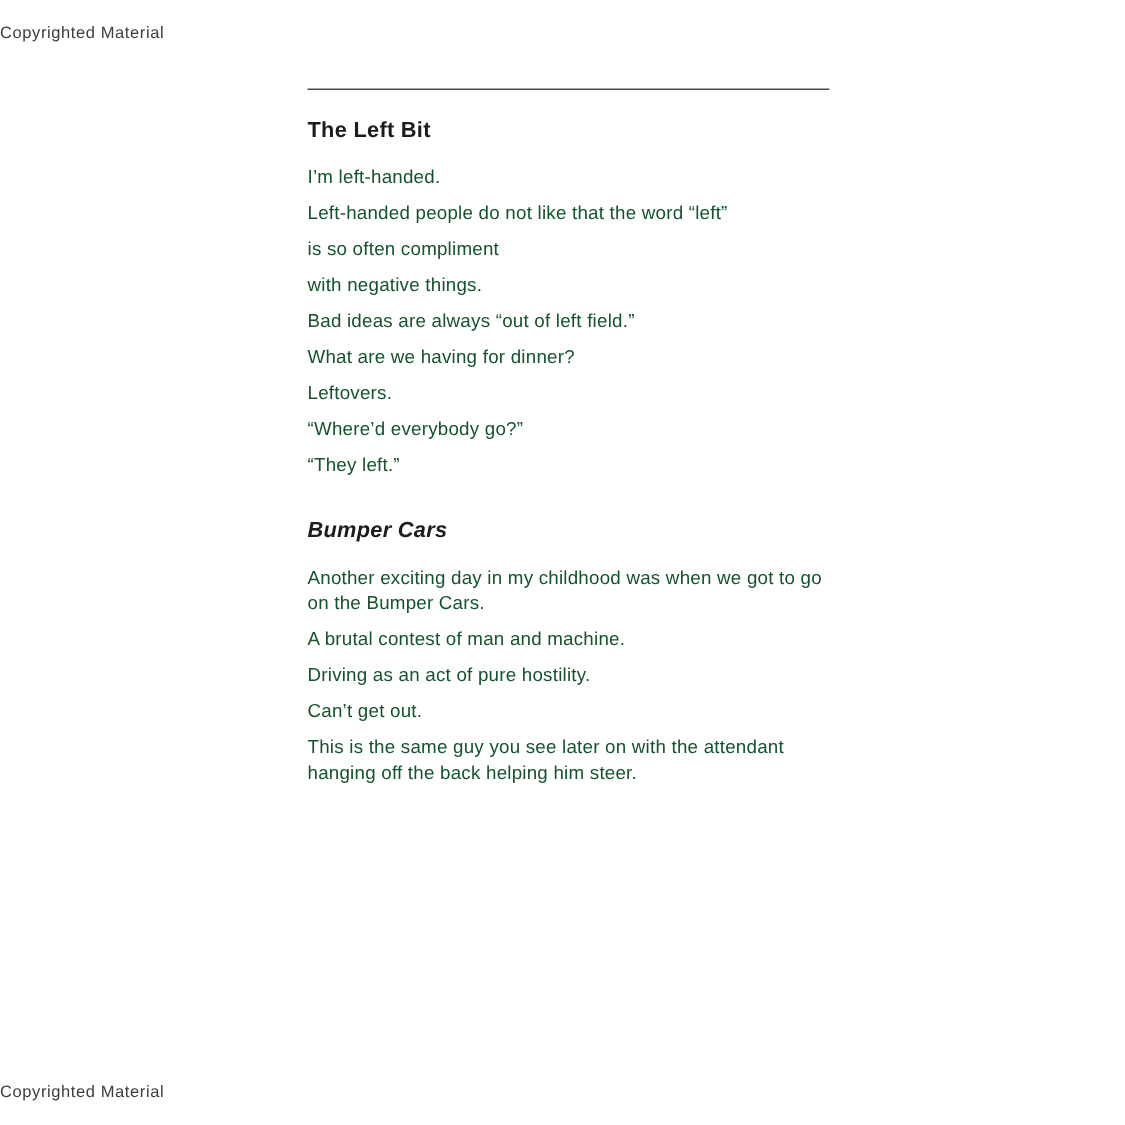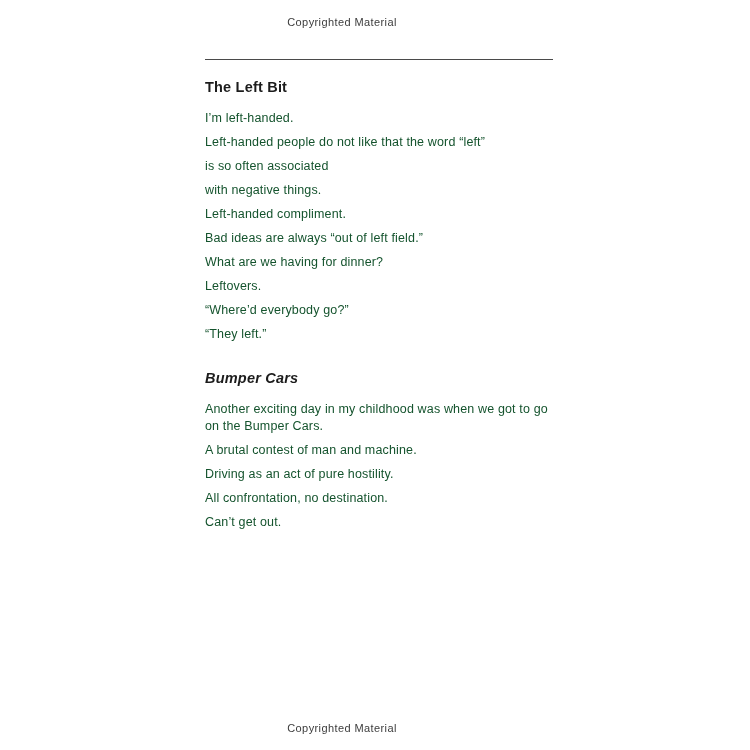--- a/index.html
+++ b/index.html
@@ -12,21 +12,21 @@
     width: 750px;
     height: 750px;
     font-family: "Liberation Sans", "DejaVu Sans", sans-serif;
     color: #333333;
     overflow: hidden;
   }
   .copyright {
     position: absolute;
     left: 0;
     width: 684px;
-    text-align: center;
+    text-align: left;
     font-size: 11px;
     letter-spacing: 0.4px;
     color: #3c3c3c;
   }
   .copyright.top { top: 16px; }
   .copyright.bottom { top: 722px; }
   .content {
     position: absolute;
     left: 205px;
     top: 59px;
@@ -64,33 +64,33 @@
 <div class="copyright top">Copyrighted Material</div>
 
 <div class="content">
 
   <hr class="rule">
 
   <h2 class="section-title">The Left Bit</h2>
 
   <p class="line">I’m left-handed.</p>
   <p class="line">Left-handed people do not like that the word “left”</p>
-  <p class="line">is so often associated</p>
+  <p class="line">is so often compliment</p>
   <p class="line">with negative things.</p>
-  <p class="line">Left-handed compliment.</p>
   <p class="line">Bad ideas are always “out of left field.”</p>
   <p class="line">What are we having for dinner?</p>
   <p class="line">Leftovers.</p>
   <p class="line">“Where’d everybody go?”</p>
   <p class="line">“They left.”</p>
 
   <h2 class="section-title spaced">Bumper Cars</h2>
 
   <p class="line">Another exciting day in my childhood was when we got to go
 on the Bumper Cars.</p>
   <p class="line">A brutal contest of man and machine.</p>
   <p class="line">Driving as an act of pure hostility.</p>
-  <p class="line">All confrontation, no destination.</p>
   <p class="line">Can’t get out.</p>
+  <p class="line">This is the same guy you see later on with the attendant
+hanging off the back helping him steer.</p>
 
 </div>
 
 <div class="copyright bottom">Copyrighted Material</div>
 
 </body></html>

